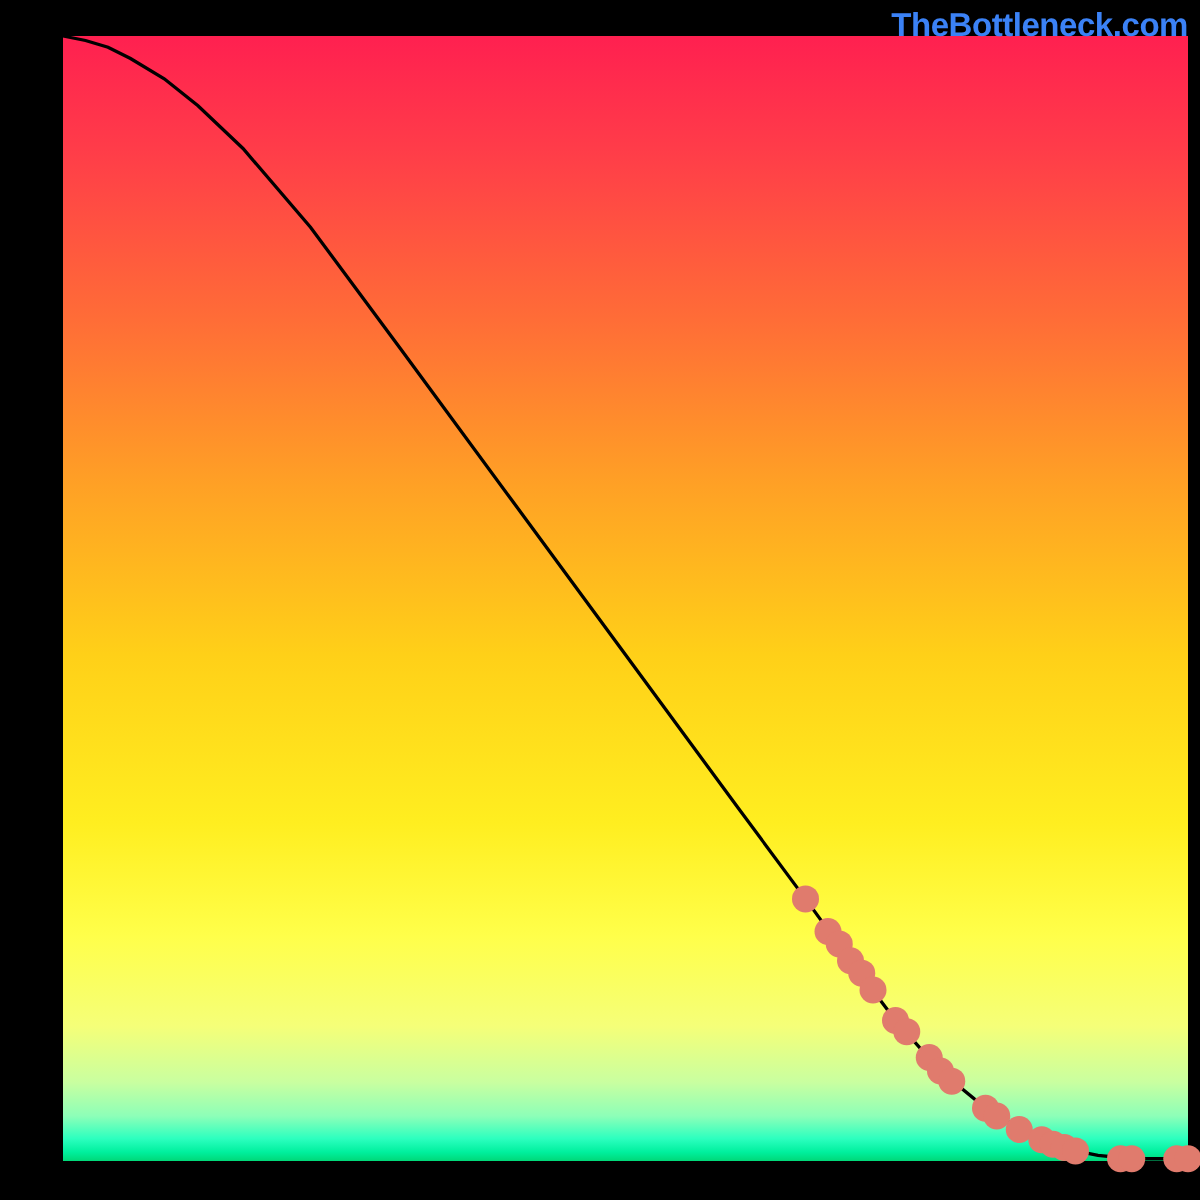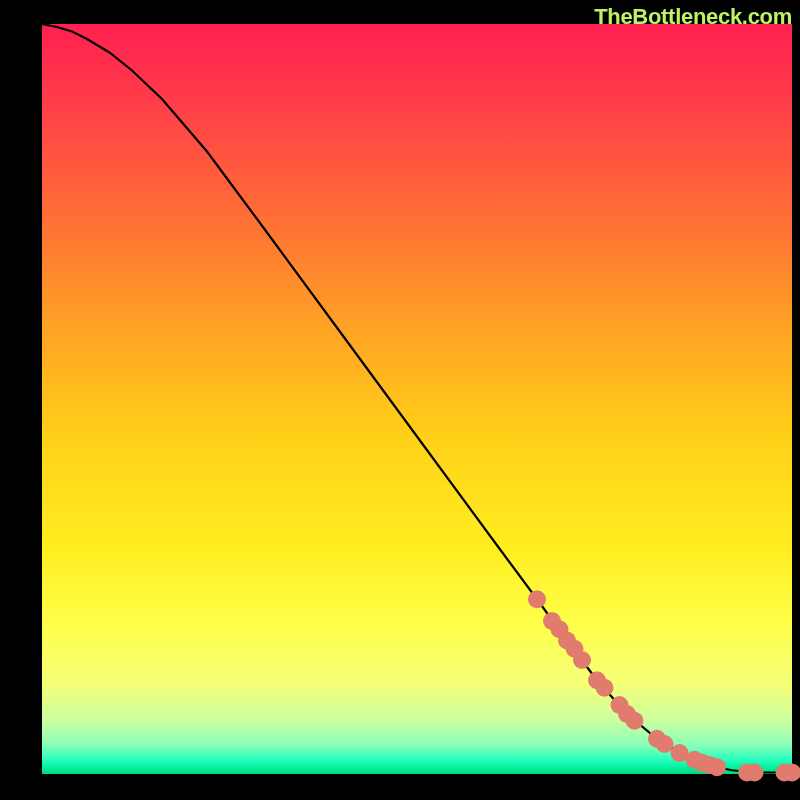--- a/index.html
+++ b/index.html
@@ -40,21 +40,21 @@
       #00f09e 99.2%,
       #00d878 100%
     );
   }
   .watermark {
     position: absolute;
     top: 4px;
     right: 8px;
     font-size: 22px;
     font-weight: 600;
-    color: #bef264;
+    color: #3b82f6;
     letter-spacing: -0.3px;
     user-select: none;
   }
   svg.overlay {
     position: absolute;
     left: 0;
     top: 0;
     width: 750px;
     height: 750px;
     overflow: visible;

